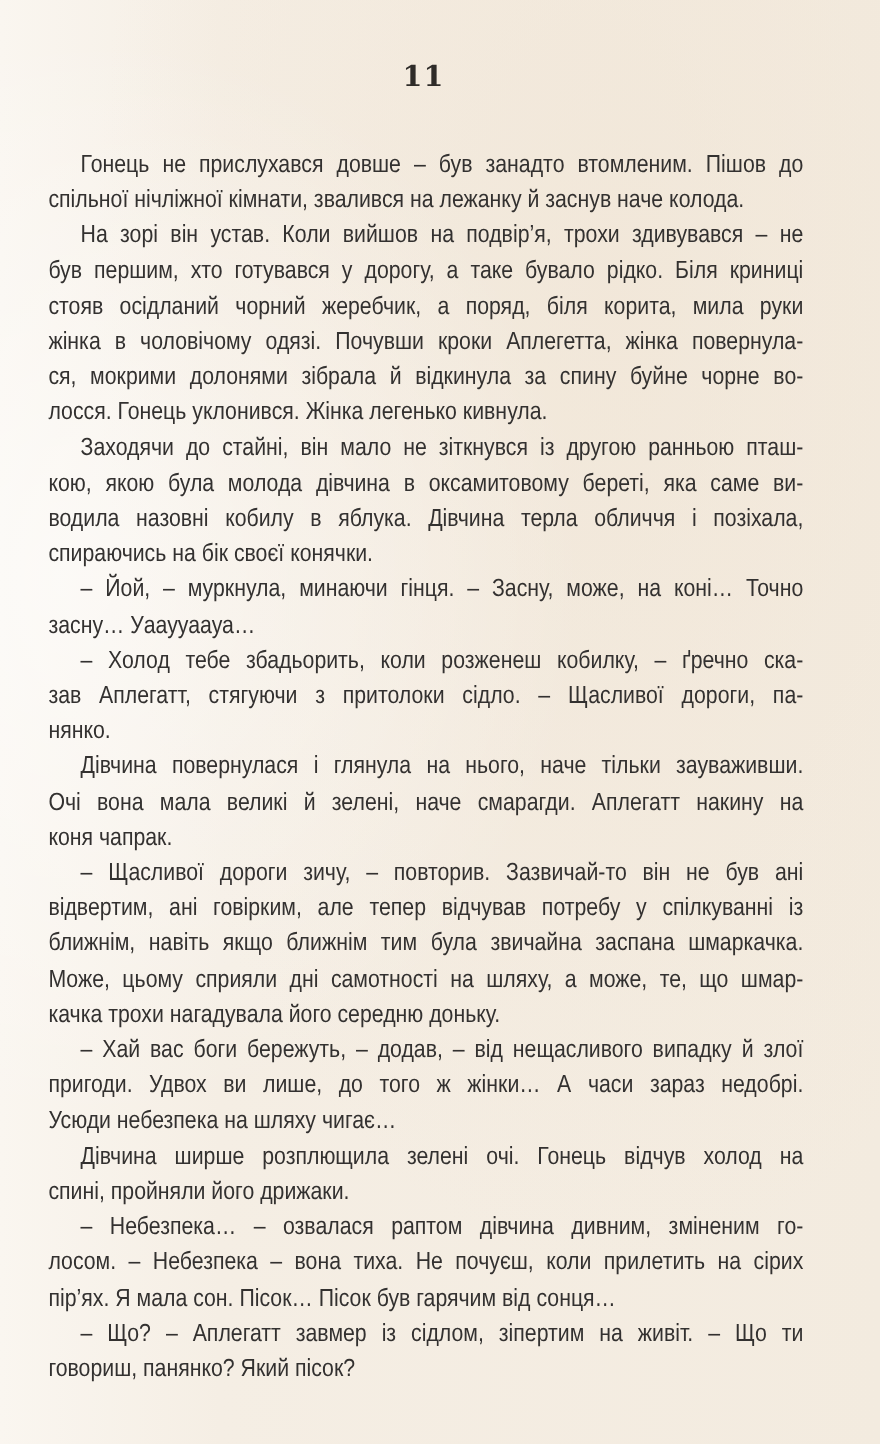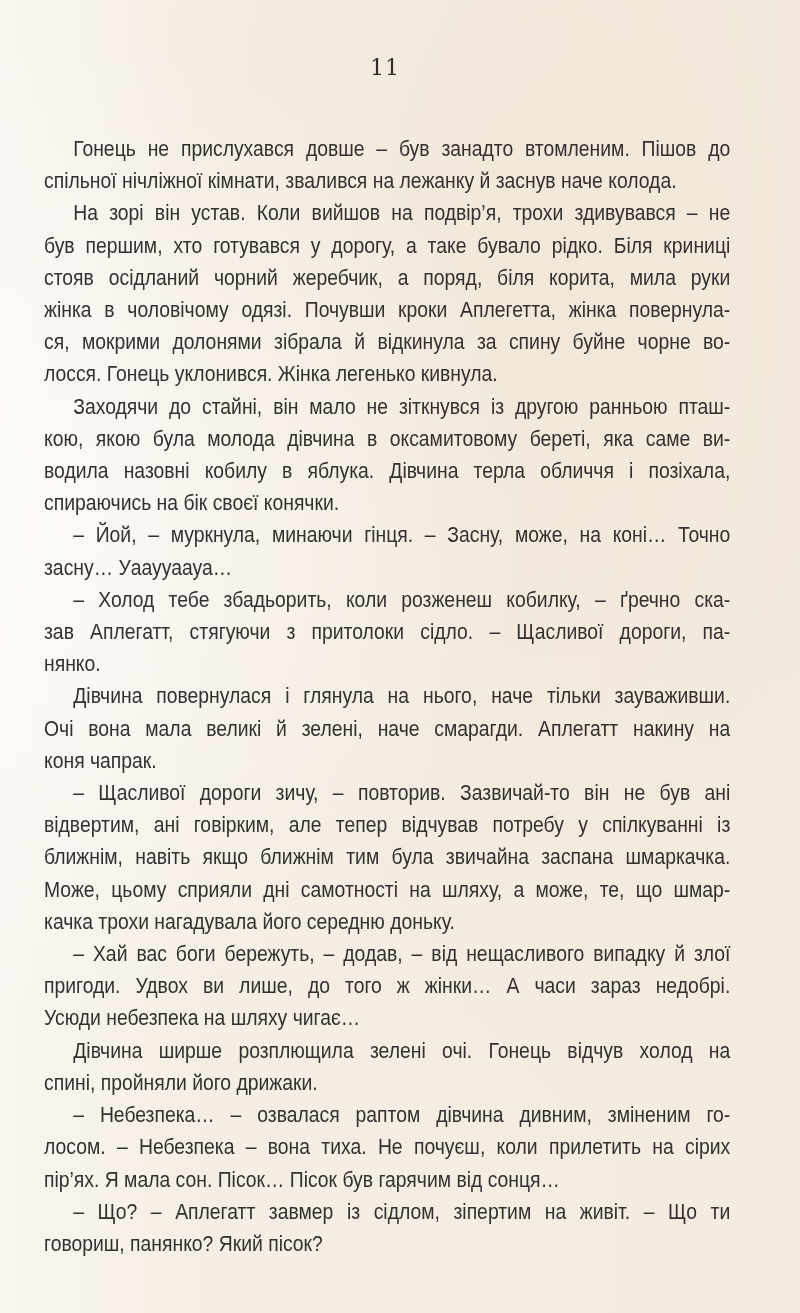--- a/index.html
+++ b/index.html
@@ -23,22 +23,22 @@
         radial-gradient(ellipse at 70% 20%, rgba(240,228,212,0.6) 0%, rgba(240,228,212,0) 60%),
         linear-gradient(90deg, #faf6f0 0%, #f5eee4 25%, #f3ebdf 100%);
     }
     .page-number {
       position: absolute;
       top: 55px;
       left: 0;
       width: 770px;
       text-align: center;
       font-family: "DejaVu Serif", "Liberation Serif", serif;
-      font-weight: normal;
-      font-size: 22px;
+      font-weight: bold;
+      font-size: 26px;
       color: #2f2c29;
       letter-spacing: 1px;
     }
     .body-text {
       position: absolute;
       top: 133px;
       left: 44px;
       width: 686px;
       font-family: "Liberation Sans", "DejaVu Sans", sans-serif;
       font-size: 22.5px;

